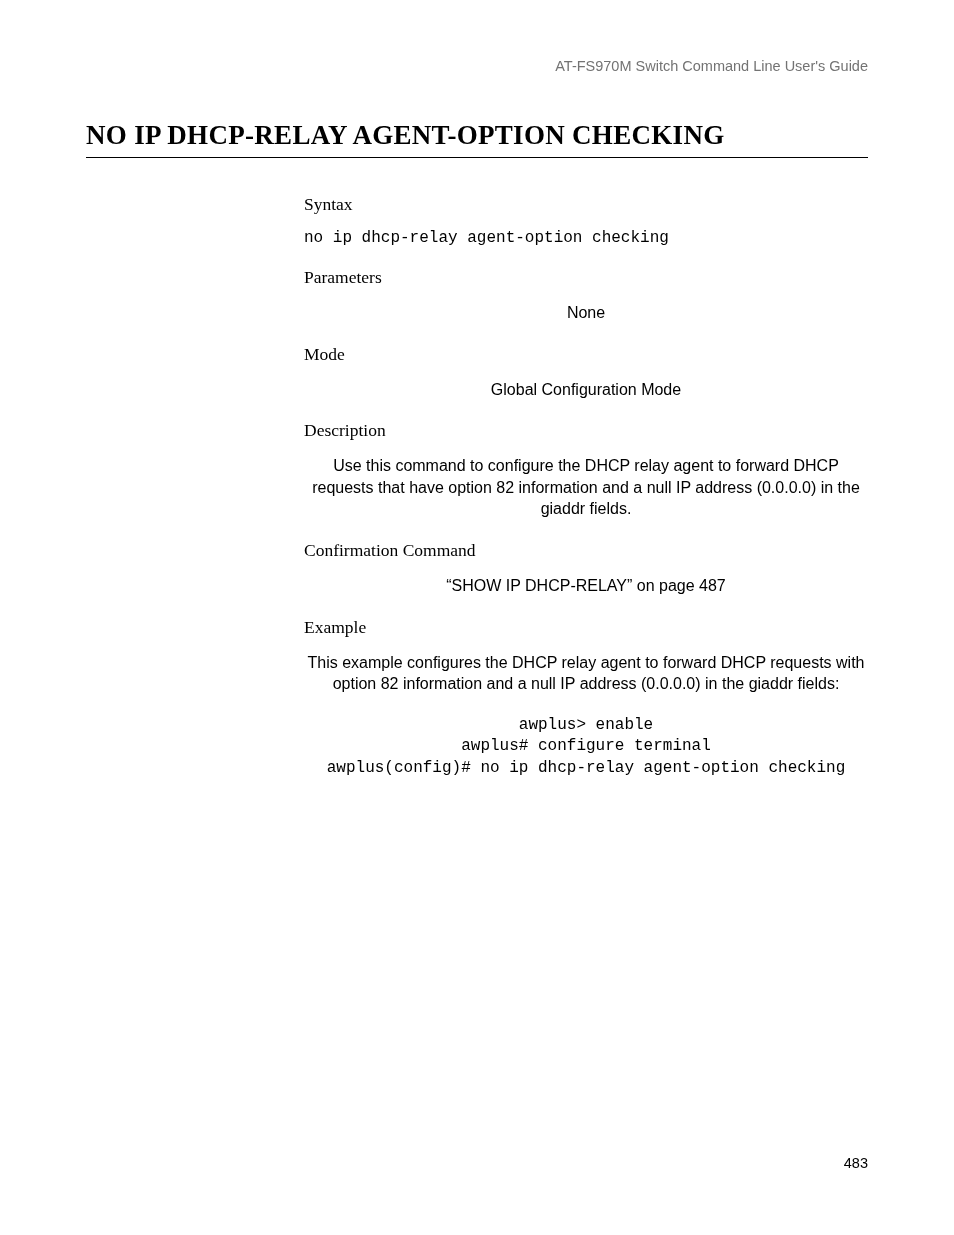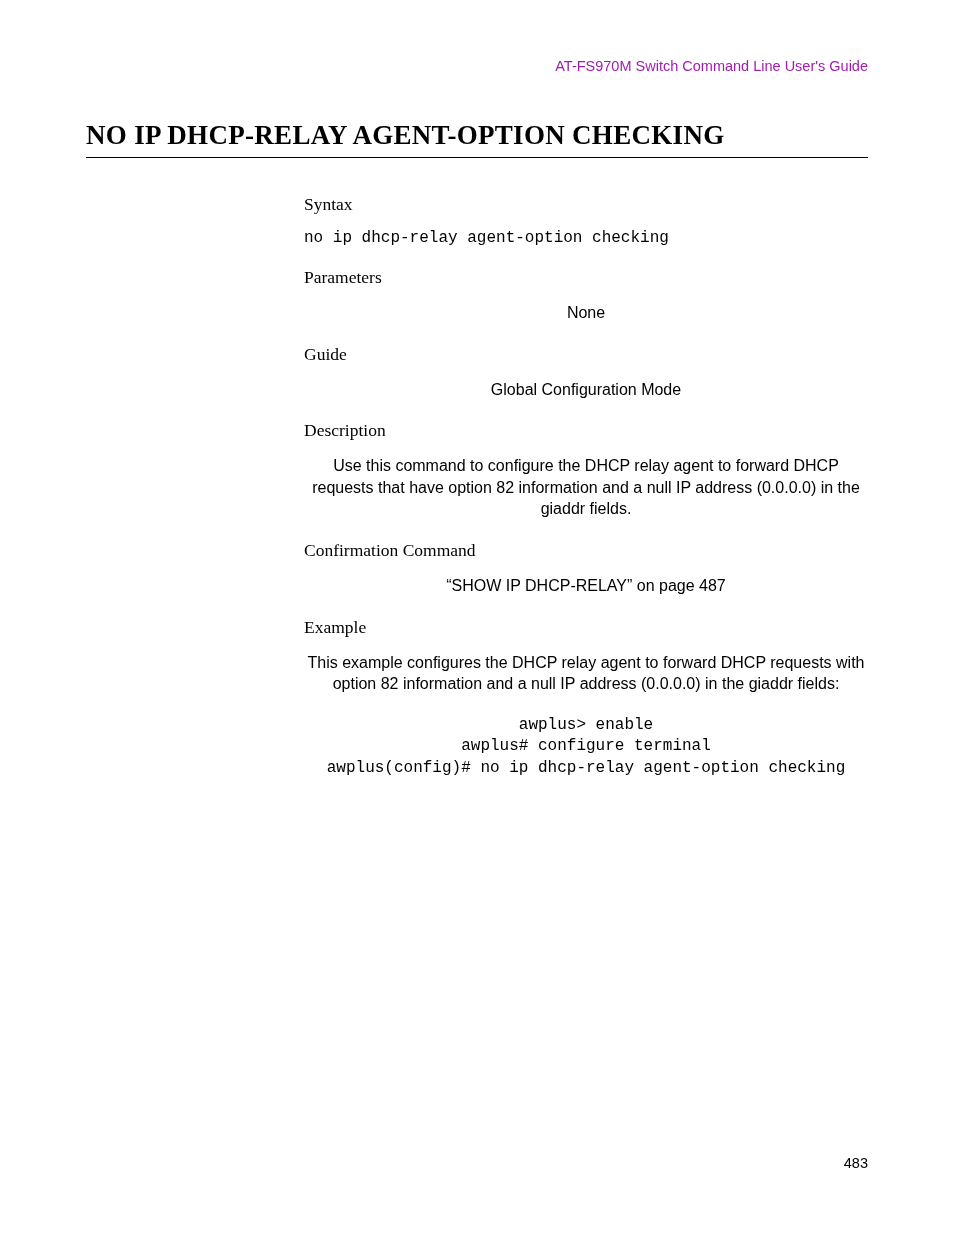--- a/index.html
+++ b/index.html
@@ -10,21 +10,21 @@
       font-family: Arial, Helvetica, sans-serif;
       color: #000;
       position: relative;
     }
     .page {
       padding: 58px 86px 0 86px;
     }
     .header-text {
       text-align: right;
       font-size: 14.5px;
-      color: #a21caf;
+      color: #737373;
       margin-bottom: 46px;
     }
     .main-title {
       font-family: "Times New Roman", Times, serif;
       font-weight: bold;
       font-size: 27px;
       letter-spacing: 0.3px;
       border-bottom: 1.5px solid #000;
       padding-bottom: 6px;
       margin-bottom: 36px;
@@ -73,21 +73,21 @@
   <h1 class="main-title">NO IP DHCP-RELAY AGENT-OPTION CHECKING</h1>
 
   <div class="content">
 
     <div class="section-heading">Syntax</div>
     <div class="code-line">no ip dhcp-relay agent-option checking</div>
 
     <div class="section-heading">Parameters</div>
     <div class="body-text">None</div>
 
-    <div class="section-heading">Guide</div>
+    <div class="section-heading">Mode</div>
     <div class="body-text">Global Configuration Mode</div>
 
     <div class="section-heading">Description</div>
     <div class="body-text">Use this command to configure the DHCP relay agent to forward DHCP requests that have option 82 information and a null IP address (0.0.0.0) in the giaddr fields.</div>
 
     <div class="section-heading">Confirmation Command</div>
     <div class="body-text">“SHOW IP DHCP-RELAY” on page 487</div>
 
     <div class="section-heading">Example</div>
     <div class="body-text">This example configures the DHCP relay agent to forward DHCP requests with option 82 information and a null IP address (0.0.0.0) in the giaddr fields:</div>

